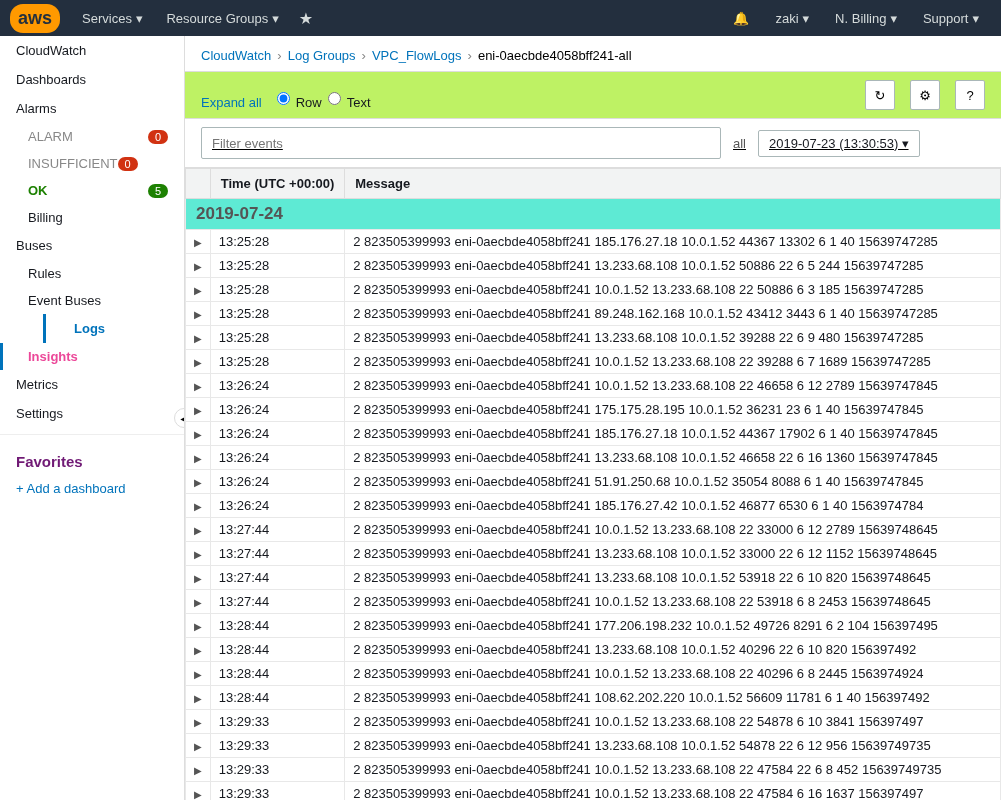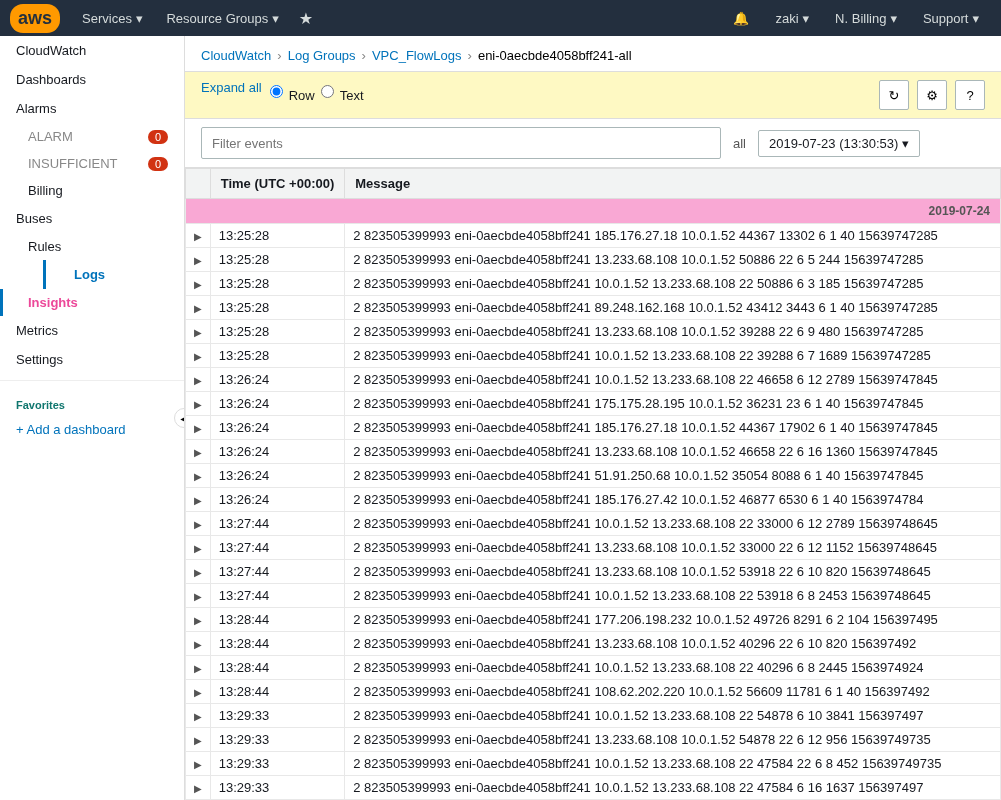--- a/index.html
+++ b/index.html
@@ -48,22 +48,22 @@
       top: 36px;
       left: 0;
       width: 185px;
       bottom: 0;
       background: #fff;
       border-right: 1px solid #ddd;
       overflow-y: auto;
       z-index: 50;
     }
     .sidebar-section-label {
-      font-size: 11px;
-      color: #0f766e;
+      font-size: 15px;
+      color: #701a75;
       padding: 12px 16px 4px;
       font-weight: 600;
     }
     .sidebar-item {
       padding: 7px 16px;
       cursor: pointer;
       color: #16191f;
       display: flex;
       align-items: center;
       justify-content: space-between;
@@ -123,20 +123,21 @@
     .breadcrumb .sep { color: #888; }
 
     
     .log-header {
       background: #fff;
       padding: 8px 16px;
       border-bottom: 1px solid #ddd;
       display: flex;
       align-items: center;
       gap: 12px;
+      text-decoration: underline;
     }
     .filter-input {
       flex: 1;
       max-width: 520px;
       height: 32px;
       border: 1px solid #aab7b8;
       border-radius: 2px;
       padding: 0 10px;
       font-size: 13px;
       color: #555;
@@ -151,26 +152,26 @@
       border-radius: 2px;
       padding: 5px 10px;
       cursor: pointer;
       font-size: 13px;
       color: #16191f;
       display: flex; align-items: center; gap: 4px;
     }
 
     
     .toolbar {
-      background: #fef9c3;
+      background: #bef264;
       padding: 8px 16px;
       border-bottom: 1px solid #ddd;
       display: flex;
-      align-items: flex-start;
-      gap: 8px;
+      align-items: flex-end;
+      gap: 15px;
     }
     .expand-all-btn {
       color: #0073bb;
       cursor: pointer;
       font-size: 13px;
       background: none;
       border: none;
       padding: 0;
     }
     .radio-group { display: flex; align-items: center; gap: 6px; }
@@ -204,26 +205,25 @@
     }
     .log-table td {
       border: 1px solid #e8e8e8;
       padding: 4px 8px;
       color: #16191f;
       overflow: hidden;
       text-overflow: ellipsis;
       white-space: nowrap;
     }
     .date-row td {
-      background: #f9a8d4;
+      background: #5eead4;
       font-weight: 600;
       color: #555;
-      font-size: 12px;
+      font-size: 17px;
       padding: 5px 10px;
-      text-align: right;
     }
     .expand-col { width: 20px; text-align: center; }
     .expand-arrow { cursor: pointer; color: #555; font-size: 10px; }
     .time-col { width: 130px; color: #555; }
     .message-col { max-width: 0; }
     .table-wrapper {
       overflow-x: hidden;
       overflow-y: auto;
       max-height: calc(100vh - 155px);
     }
@@ -269,32 +269,39 @@
   <div class="sidebar-item">
     <span>Dashboards</span>
   </div>
   <div class="sidebar-item">
     <span>Alarms</span>
   </div>
   <div class="sidebar-sub-item" style="display:flex;align-items:center;justify-content:space-between;">
     <span style="color:#888;">ALARM</span>
     <span style="background:#d13212;color:white;border-radius:10px;padding:1px 7px;font-size:11px;">0</span>
   </div>
-  <div class="sidebar-sub-item" style="display:flex;align-items:center;justify-content:space-between;">
+  <div class="sidebar-sub-item" style="display:flex;align-items:center;">
     <span style="color:#888;">INSUFFICIENT</span>
     <span style="background:#d13212;color:white;border-radius:10px;padding:1px 7px;font-size:11px;">0</span>
   </div>
+  <div class="sidebar-sub-item" style="display:flex;align-items:center;justify-content:space-between;">
+    <span style="color:#1d8102;font-weight:600;">OK</span>
+    <span style="background:#1d8102;color:white;border-radius:10px;padding:1px 7px;font-size:11px;">5</span>
+  </div>
   <div class="sidebar-sub-item">
     <span>Billing</span>
   </div>
   <div class="sidebar-item">
     <span>Buses</span>
   </div>
   <div class="sidebar-sub-item">
     <span>Rules</span>
+  </div>
+  <div class="sidebar-sub-item">
+    <span>Event Buses</span>
   </div>
   <div class="sidebar-item active">
     <span>Logs</span>
   </div>
   <div class="sidebar-sub-item active">
     <span>Insights</span>
   </div>
   <div class="sidebar-item">
     <span>Metrics</span>
   </div>

